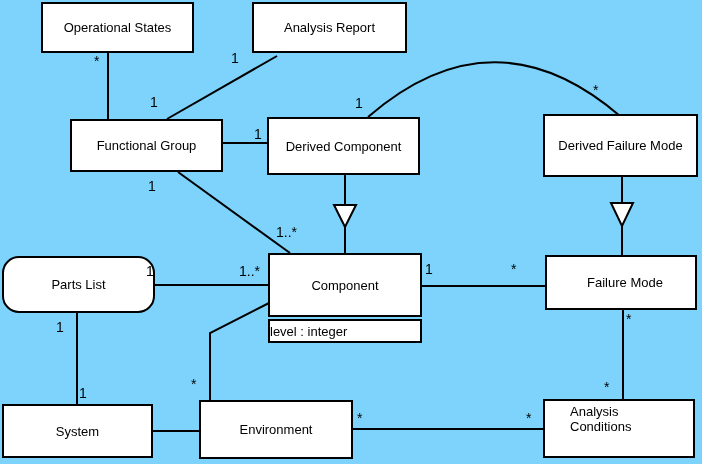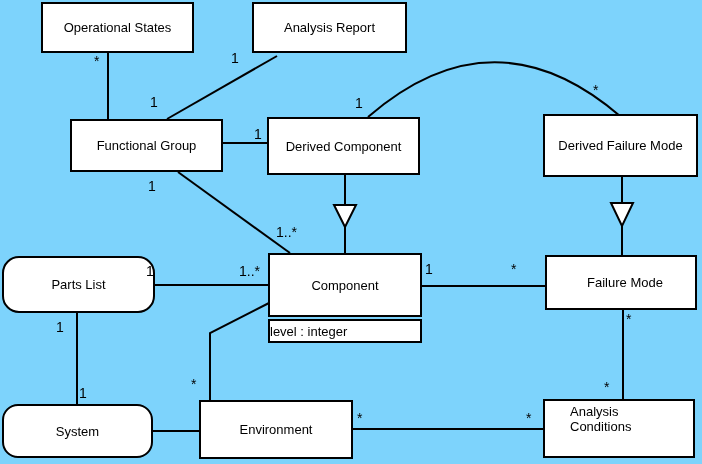--- a/index.html
+++ b/index.html
@@ -101,21 +101,21 @@
   </div>
 
   <div class="uml-box" style="left:545px; top:255px; width:152px; height:55px;padding-left:8px;">
     <span>Failure Mode</span>
   </div>
 
   <div class="uml-box" style="left:2px; top:256px; width:153px; height:57px;border-radius:17px;">
     <span>Parts List</span>
   </div>
 
-  <div class="uml-box" style="left:2px; top:404px; width:151px; height:54px;border-radius:16px;">
+  <div class="uml-box" style="left:2px; top:404px; width:151px; height:54px;">
     <span>System</span>
   </div>
 
   <div class="uml-box" style="left:199px; top:400px; width:154px; height:59px;">
     <span>Environment</span>
   </div>
 
   <div class="uml-box left-align" style="left:543px; top:399px; width:152px; height:59px;">
     <div class="ic-text">
       <div>Analysis</div>

